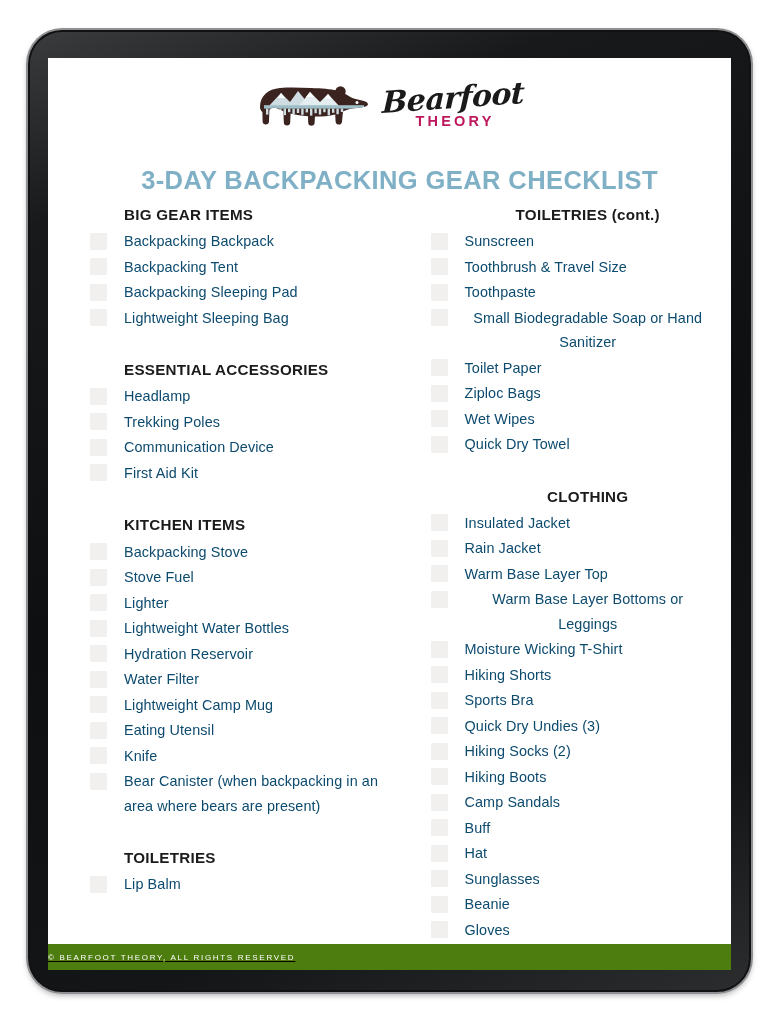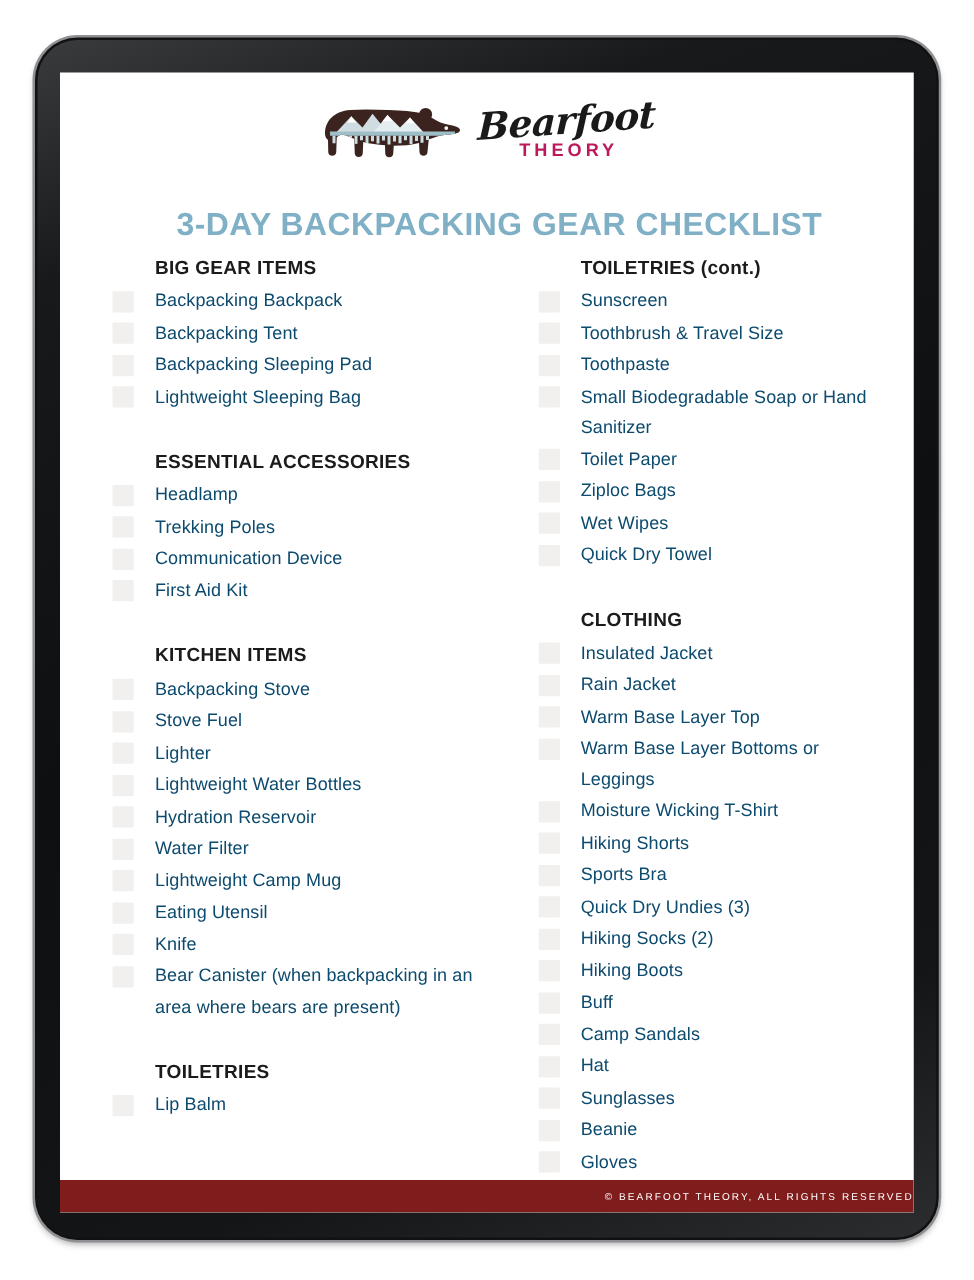--- a/index.html
+++ b/index.html
@@ -107,21 +107,21 @@
   .columns {
     position: absolute;
     left: 0;
     top: 148px;
     width: 100%;
     display: flex;
     box-sizing: border-box;
     padding: 0 20px 0 42px;
   }
   .col { width: 50%; box-sizing: border-box; }
-  .col-right { padding-left: 30px; }
+  .col-right { padding-left: 30px; text-align: center; }
 
   .section { margin-bottom: 0; }
   .section + .section { margin-top: 31px; }
 
   .section-heading {
     font-family: "Liberation Sans", sans-serif;
     font-weight: bold;
     font-size: 15.2px;
     letter-spacing: 0.25px;
     color: #1b1b1b;
@@ -151,24 +151,25 @@
     letter-spacing: 0.1px;
   }
 
   
   .footer-bar {
     position: absolute;
     left: 0;
     bottom: 0;
     width: 100%;
     height: 26px;
-    background: #7f1d1d;
+    background: #4d7c0f;
     display: flex;
     align-items: center;
-    justify-content: flex-end;
+    justify-content: flex-start;
+    text-decoration: underline;
   }
   .footer-text {
     font-family: "Liberation Sans", sans-serif;
     font-size: 8px;
     letter-spacing: 1.7px;
     color: #ffffff;
     white-space: nowrap;
   }
 </style>
 </head>
@@ -415,25 +416,25 @@
             <div class="check-item">
               <span class="checkbox"></span>
               <span class="item-label">Hiking Socks (2)</span>
             </div>
             <div class="check-item">
               <span class="checkbox"></span>
               <span class="item-label">Hiking Boots</span>
             </div>
             <div class="check-item">
               <span class="checkbox"></span>
+              <span class="item-label">Camp Sandals</span>
+            </div>
+            <div class="check-item">
+              <span class="checkbox"></span>
               <span class="item-label">Buff</span>
-            </div>
-            <div class="check-item">
-              <span class="checkbox"></span>
-              <span class="item-label">Camp Sandals</span>
             </div>
             <div class="check-item">
               <span class="checkbox"></span>
               <span class="item-label">Hat</span>
             </div>
             <div class="check-item">
               <span class="checkbox"></span>
               <span class="item-label">Sunglasses</span>
             </div>
             <div class="check-item">

